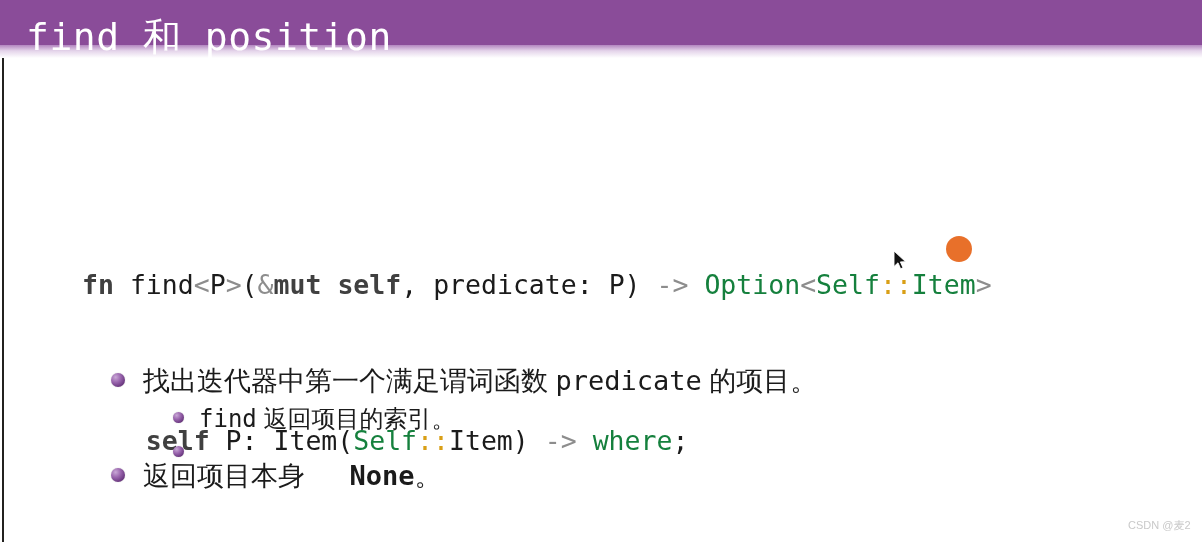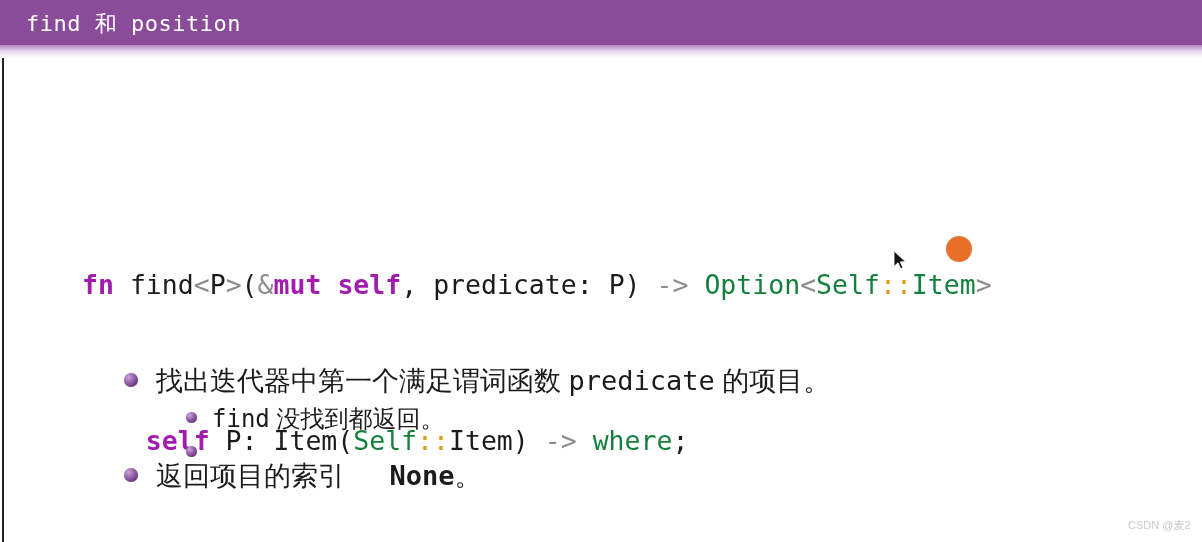--- a/index.html
+++ b/index.html
@@ -45,54 +45,54 @@
     position: absolute;
     left: 0;
     top: 45px;
     width: 1202px;
     height: 13px;
     background: linear-gradient(to bottom, #b386c0 0%, #e4d4ea 45%, #ffffff 100%);
   }
   .header-title {
     position: absolute;
     left: 26px;
-    top: 3px;
+    top: 16px;
     height: 42px;
     line-height: 42px;
     color: #ffffff;
     font-family: "DejaVu Sans Mono", "Liberation Mono", monospace;
-    font-size: 22px;
+    font-size: 38px;
     font-weight: 400;
     letter-spacing: 0.5px;
     white-space: pre;
   }
 
   
   .code-block {
     position: absolute;
     left: 82px;
     top: 148px;
     font-family: "DejaVu Sans Mono", "Liberation Mono", monospace;
     font-size: 26.5px;
     line-height: 39px;
     color: #1b1b1b;
     white-space: pre;
   }
   .code-line { white-space: pre; }
 
-  .tok-kw   { color: #a21caf; font-weight: bold; }   
+  .tok-kw   { color: #404040; font-weight: bold; }   
   .tok-type { color: #15803d; }                      
   .tok-pun  { color: #d99f16; }                      
   .tok-op   { color: #8d8d8d; }                      
   .tok-pl   { color: #1b1b1b; }                      
 
   
   .bullets {
     position: absolute;
-    left: 124px;
+    left: 111px;
     top: 362px;
     width: 1000px;
   }
   .bullet-row {
     display: flex;
     align-items: flex-start;
   }
   .bullet-l1 { margin-bottom: 2px; }
   .bullet-l2 { margin-left: 62px; margin-bottom: 0px; }
 
@@ -183,28 +183,28 @@
 
   </div>
 
   <div class="bullets" id="bullet-list">
       <div class="bullet-row bullet-l1">
         <span class="dot dot-l1"></span>
         <span class="btext btext-l1"><span>找出迭代器中第一个满足谓词函数 </span><span class="mono">predicate</span><span> 的项目。</span></span>
       </div>
       <div class="bullet-row bullet-l2">
         <span class="dot dot-l2"></span>
-        <span class="btext btext-l2"><span class="mono">find</span><span> 没找到都返回。</span></span>
+        <span class="btext btext-l2"><span class="mono">find</span><span> 返回项目的索引。</span></span>
       </div>
       <div class="bullet-row bullet-l2">
         <span class="dot dot-l2"></span>
       </div>
       <div class="bullet-row bullet-l1">
         <span class="dot dot-l1"></span>
-        <span class="btext btext-l1"><span>返回项目的索引 </span><span class="mono-b">None</span><span>。</span></span>
+        <span class="btext btext-l1"><span>返回项目本身 </span><span class="mono-b">None</span><span>。</span></span>
       </div>
     </div>
 
   <div class="laser-dot"></div>
 
   <div class="mouse-cursor">
     <svg width="16" height="22" viewBox="0 0 16 22">
       <path d="M1 1 L1 16.5 L5 12.8 L7.6 18.8 L10 17.8 L7.4 11.9 L12.6 11.7 Z" fill="#111111" stroke="#ffffff" stroke-width="0.9"></path>
     </svg>
   </div>

